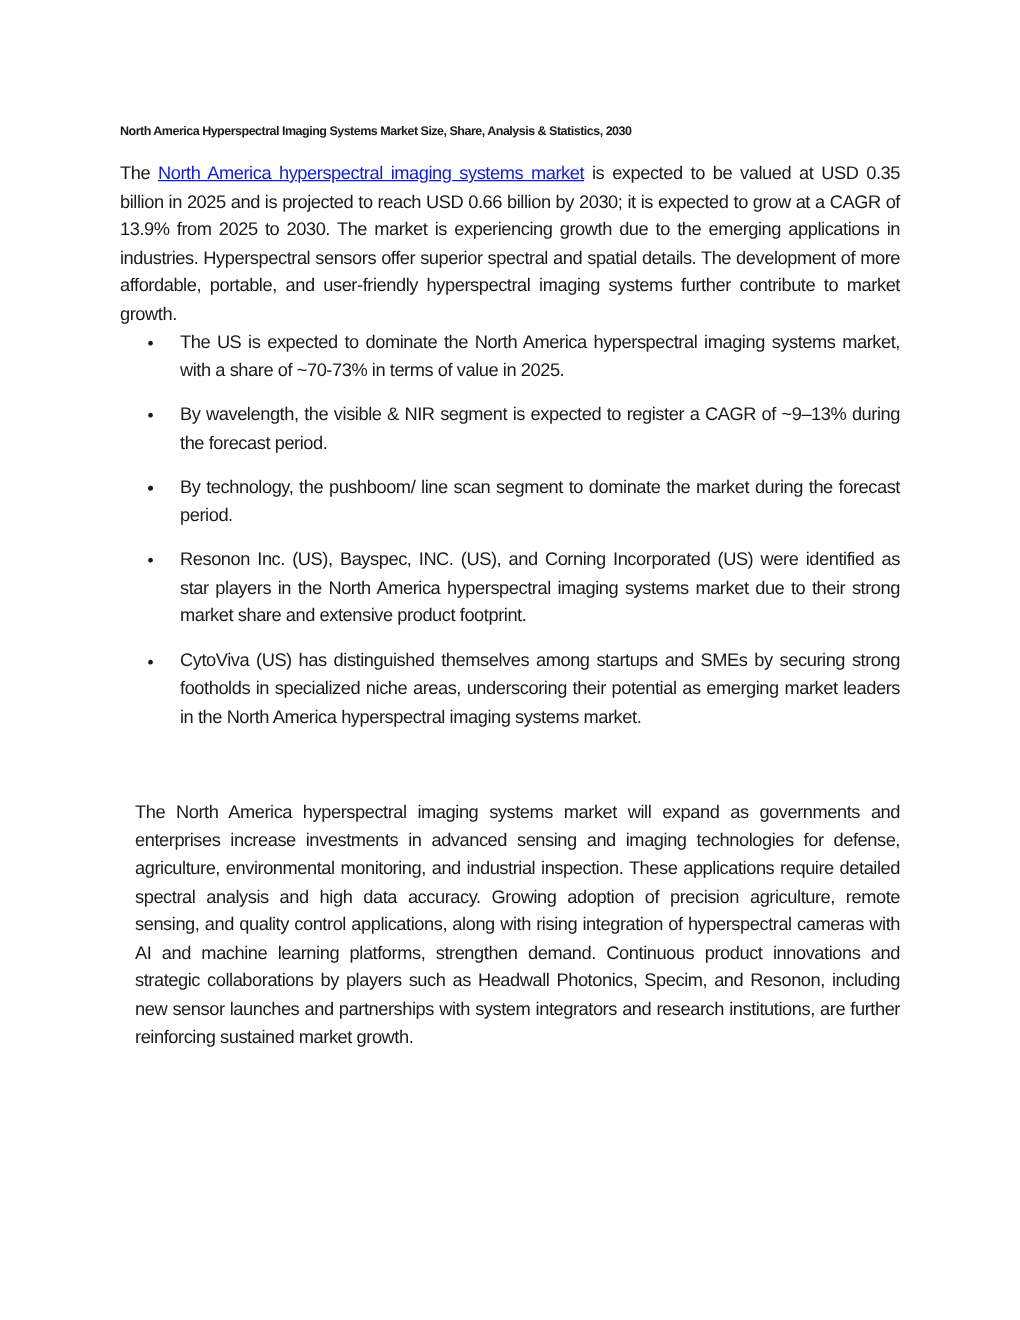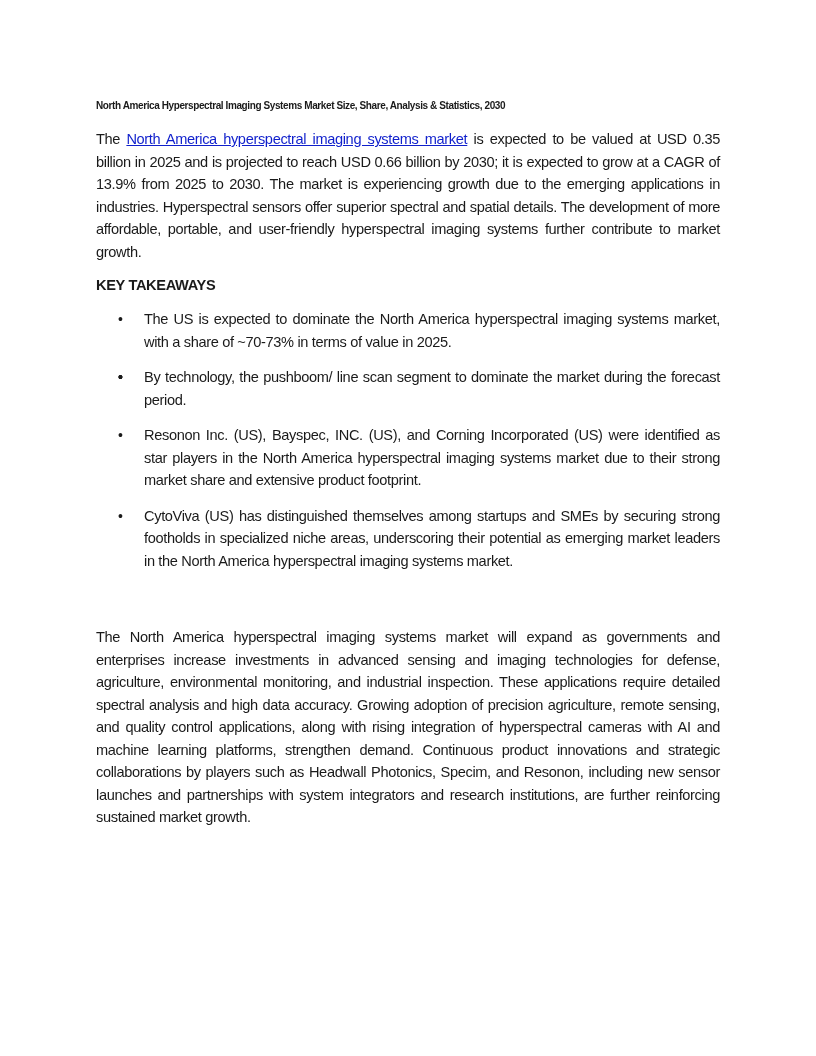--- a/index.html
+++ b/index.html
@@ -60,35 +60,35 @@
     }
     ul.takeaways li .bullet {
       position: absolute;
       left: 22px;
       top: 0;
       font-size: 14px;
     }
     .para2 {
       margin-top: 54px;
       text-align: justify;
+      margin-left: 12px;
     }
   </style>
 </head>
 <body>
 
 <div class="page">
   <div class="title">North America Hyperspectral Imaging Systems Market Size, Share, Analysis &amp; Statistics, 2030</div>
 
   <p class="para"><span>The </span><a>North America hyperspectral imaging systems market</a><span> is expected to be valued at USD 0.35 billion in 2025 and is projected to reach USD 0.66 billion by 2030; it is expected to grow at a CAGR of 13.9% from 2025 to 2030. The market is experiencing growth due to the emerging applications in industries. Hyperspectral sensors offer superior spectral and spatial details. The development of more affordable, portable, and user-friendly hyperspectral imaging systems further contribute to market growth.</span></p>
 
-  <div class="kt-heading">KEY TAKEAWAYS</div>
 
   <ul class="takeaways">
     <li><span class="bullet">•</span><span>The US is expected to dominate the North America hyperspectral imaging systems market, with a share of ~70-73% in terms of value in 2025.</span></li>
-    <li><span class="bullet">•</span></li>
+    <li><span class="bullet">•</span><span>By wavelength, the visible &amp; NIR segment is expected to register a CAGR of ~9–13% during the forecast period.</span></li>
     <li><span class="bullet">•</span></li>
     <li><span class="bullet">•</span><span>By technology, the pushboom/ line scan segment to dominate the market during the forecast period.</span></li>
     <li><span class="bullet">•</span><span>Resonon Inc. (US), Bayspec, INC. (US), and Corning Incorporated (US) were identified as star players in the North America hyperspectral imaging systems market due to their strong market share and extensive product footprint.</span></li>
     <li><span class="bullet">•</span><span>CytoViva (US) has distinguished themselves among startups and SMEs by securing strong footholds in specialized niche areas, underscoring their potential as emerging market leaders in the North America hyperspectral imaging systems market.</span></li>
   </ul>
 
   <p class="para para2">The North America hyperspectral imaging systems market will expand as governments and enterprises increase investments in advanced sensing and imaging technologies for defense, agriculture, environmental monitoring, and industrial inspection. These applications require detailed spectral analysis and high data accuracy. Growing adoption of precision agriculture, remote sensing, and quality control applications, along with rising integration of hyperspectral cameras with AI and machine learning platforms, strengthen demand. Continuous product innovations and strategic collaborations by players such as Headwall Photonics, Specim, and Resonon, including new sensor launches and partnerships with system integrators and research institutions, are further reinforcing sustained market growth.</p>
 </div>
 
 </body></html>

